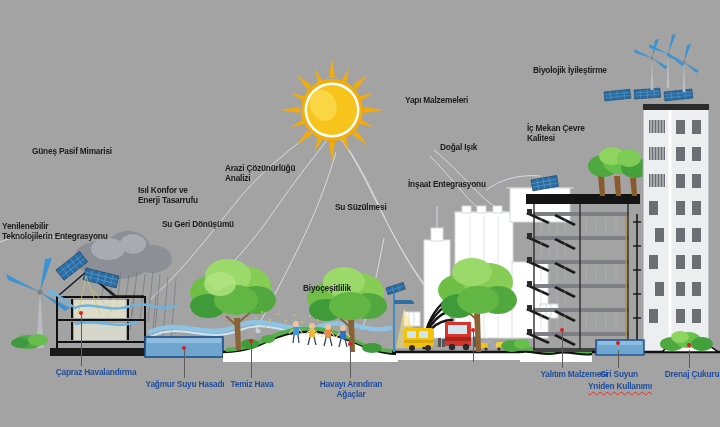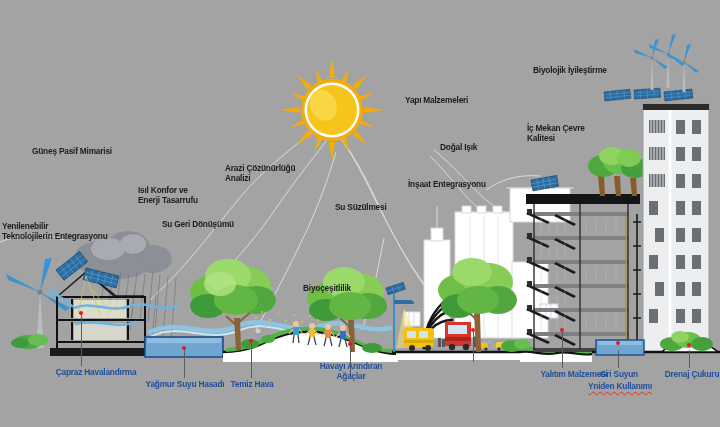--- a/index.html
+++ b/index.html
@@ -747,20 +747,20 @@
 
   <div class="leader" style="left:618px; top:350px; height:18px;"></div>
   <div class="dot" style="left:616px; top:341px;"></div>
 
   <div class="leader" style="left:689px; top:350px; height:18px;"></div>
   <div class="dot" style="left:687px; top:343px;"></div>
 
   <div class="lbl lbl-bot left" style="left:38px;  top:368px; width:116px;">Çapraz Havalandırma</div>
   <div class="lbl lbl-bot" style="left:130px; top:380px; width:110px;">Yağmur Suyu Hasadı</div>
   <div class="lbl lbl-bot" style="left:213px; top:380px; width:78px;">Temiz Hava</div>
-  <div class="lbl lbl-bot" style="left:300px; top:362px; width:102px;">Havayı Arındıran
+  <div class="lbl lbl-bot" style="left:300px; top:380px; width:102px;">Havayı Arındıran
 Ağaçlar</div>
   <div class="lbl lbl-bot" style="left:522px; top:370px; width:104px;">Yalıtım Malzemesi</div>
   <div class="lbl lbl-bot" style="left:588px; top:370px; width:62px;">Gri Suyun</div>
   <div class="lbl lbl-bot lbl-squiggle" style="left:580px; top:382px; width:80px;">Yniden Kullanımı</div>
   <div class="lbl lbl-bot" style="left:648px; top:370px; width:88px;">Drenaj Çukuru</div>
 
 </div>
 
 </body></html>

